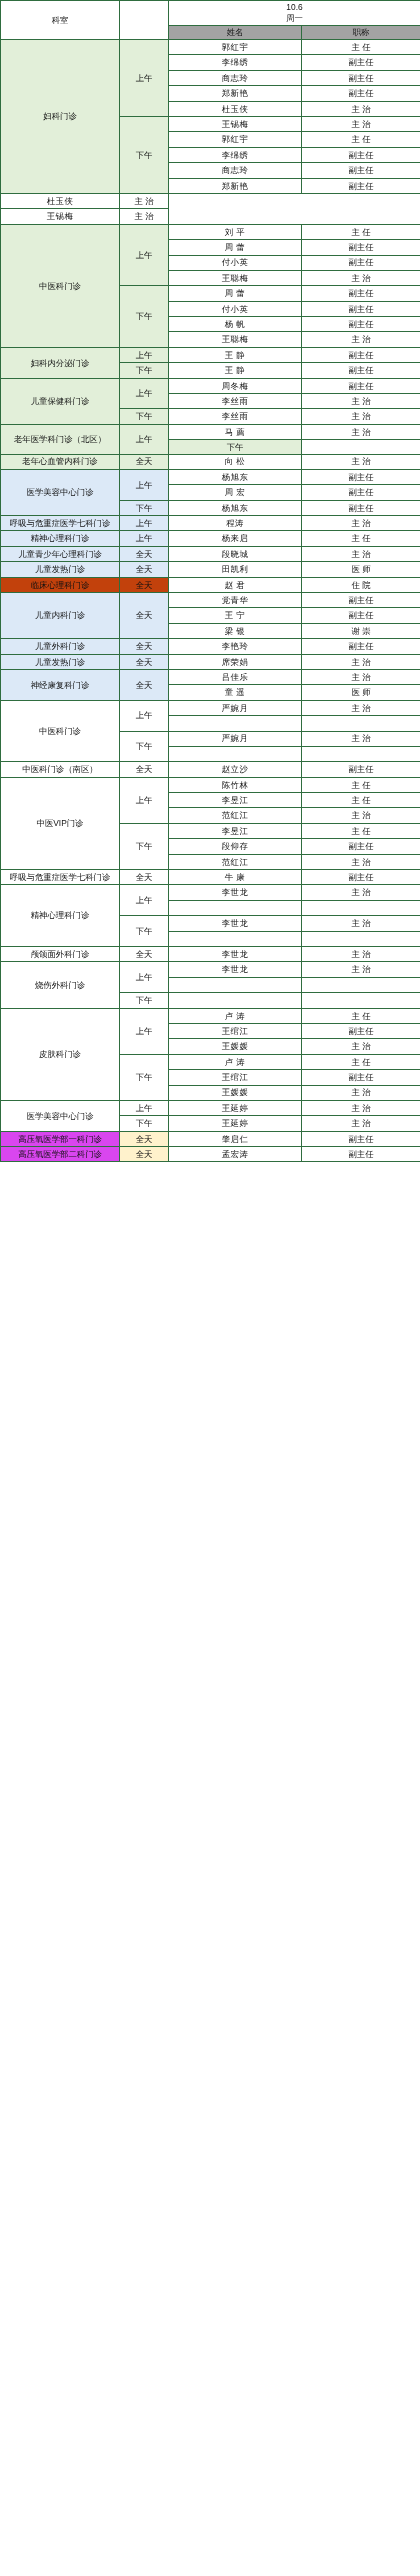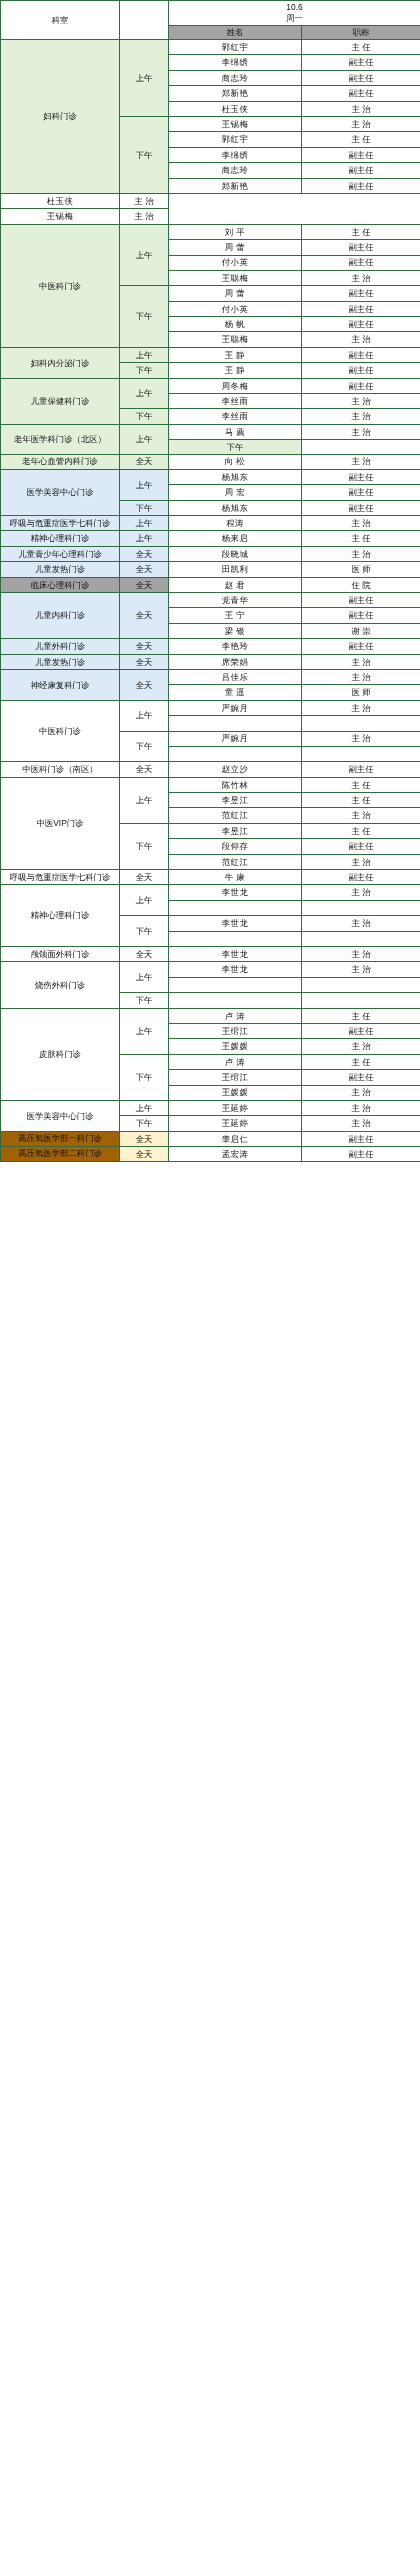--- a/index.html
+++ b/index.html
@@ -40,23 +40,23 @@
     font-weight: normal;
   }
   .period { font-size: 9px; }
   .name { font-size: 9px; letter-spacing: 0.4px; }
   .title { font-size: 8.4px; }
 
   
   .c-green  { background: #e2efd9; }
   .c-blue   { background: #dce9f7; }
   .c-white  { background: #ffffff; }
-  .c-orange { background: #a16207; font-family: Liberation Serif, serif; }
+  .c-orange { background: #d946ef; }
   .c-yellow { background: #fff2cc; }
-  .c-cyan   { background: #a3a3a3; }
+  .c-cyan   { background: #c2410c; }
 
   td.tall { height: 15.4px; }
 </style>
 </head>
 <body>
 
 <table id="sheet">
   <colgroup>
     <col style="width:119px">
     <col style="width:49px">

